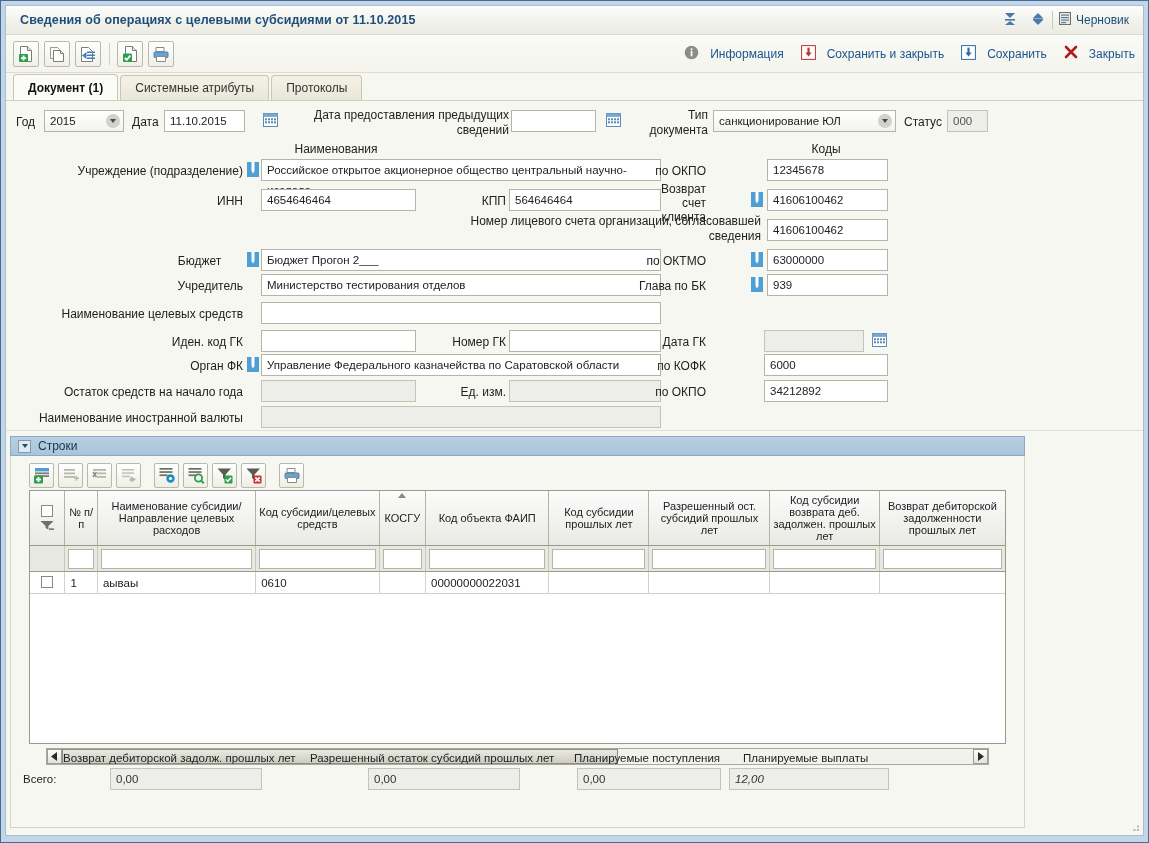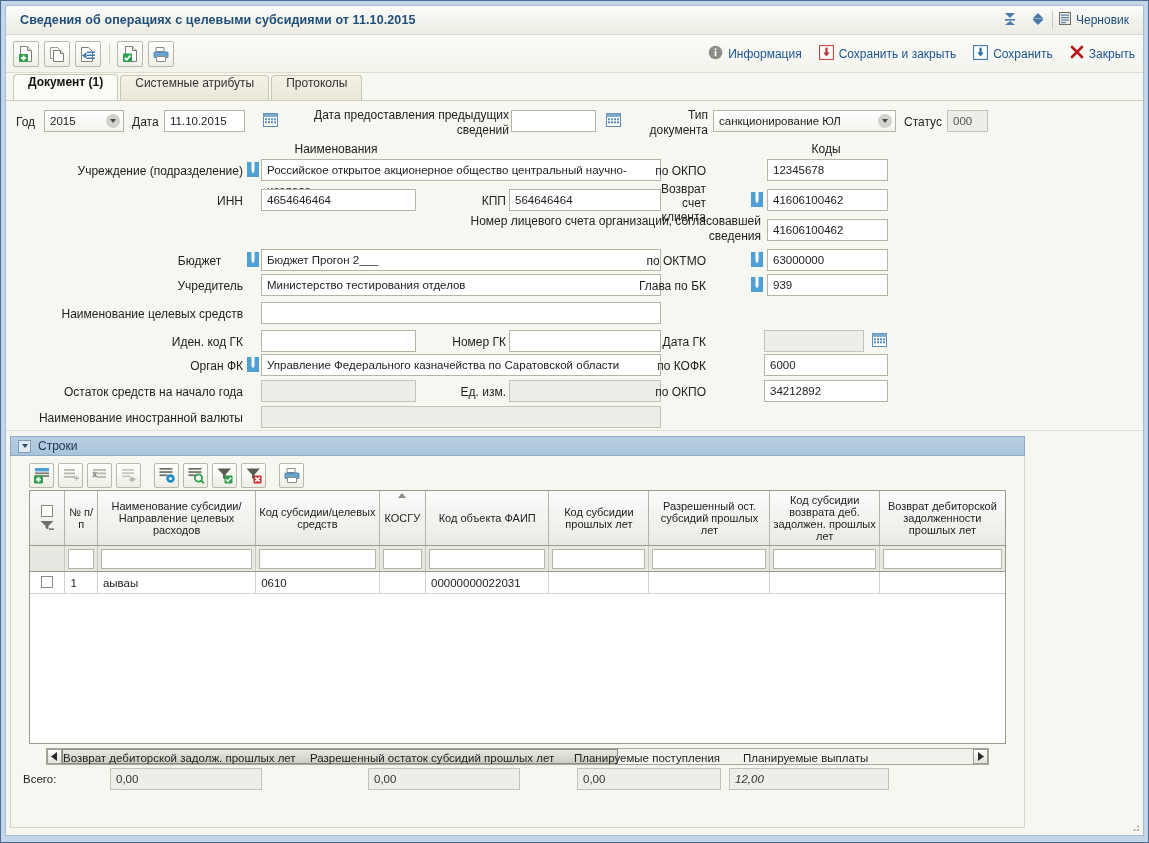--- a/index.html
+++ b/index.html
@@ -63,39 +63,39 @@
     border: 1px solid #b9b9ab;
     background: linear-gradient(to bottom, #ffffff 0%, #f0f0e8 100%);
     border-radius: 2px;
     margin-right: 5px;
     display: flex; align-items: center; justify-content: center;
     cursor: pointer;
   }
   .tdiv { width: 1px; height: 22px; background: #cfcfc2; margin: 0 7px 0 3px; }
   .toolbar .spacer { flex: 1; }
   .act {
-    display: flex; align-items: center; gap: 5px;
+    display: flex; align-items: center; gap: 11px;
     color: #1a5490; font-size: 12px; margin-left: 17px; cursor: pointer;
     white-space: nowrap;
   }
   .act.close { color: #1a5490; }
 
   
   .tabstrip {
     height: 28px;
     display: flex; align-items: flex-end;
     padding-left: 7px;
     background: #f7f7f2;
     border-bottom: 1px solid #cfcfc0;
     position: relative;
   }
   .tab {
     height: 25px;
     padding: 0 14px;
-    display: flex; 
+    display: flex; align-items: center;
     background: linear-gradient(to bottom, #f4f2e6 0%, #e9e7d8 100%);
     border: 1px solid #c9c6b2;
     border-bottom: none;
     border-radius: 4px 4px 0 0;
     margin-right: 2px;
     color: #333; font-size: 12px;
     cursor: pointer; white-space: nowrap; margin-top: 17px;
   }
   .tab.active {
     background: #fbfbf7;

